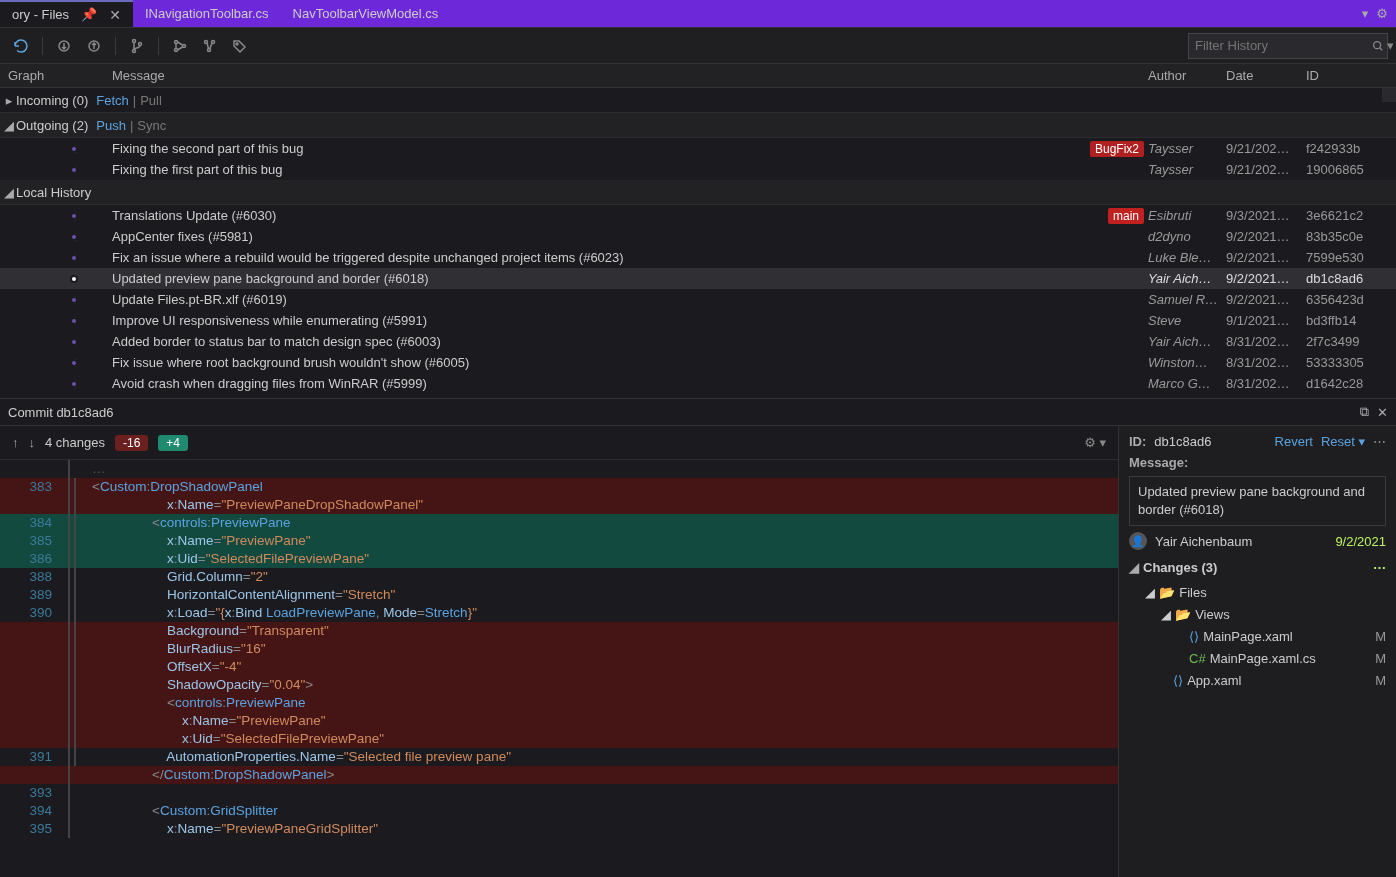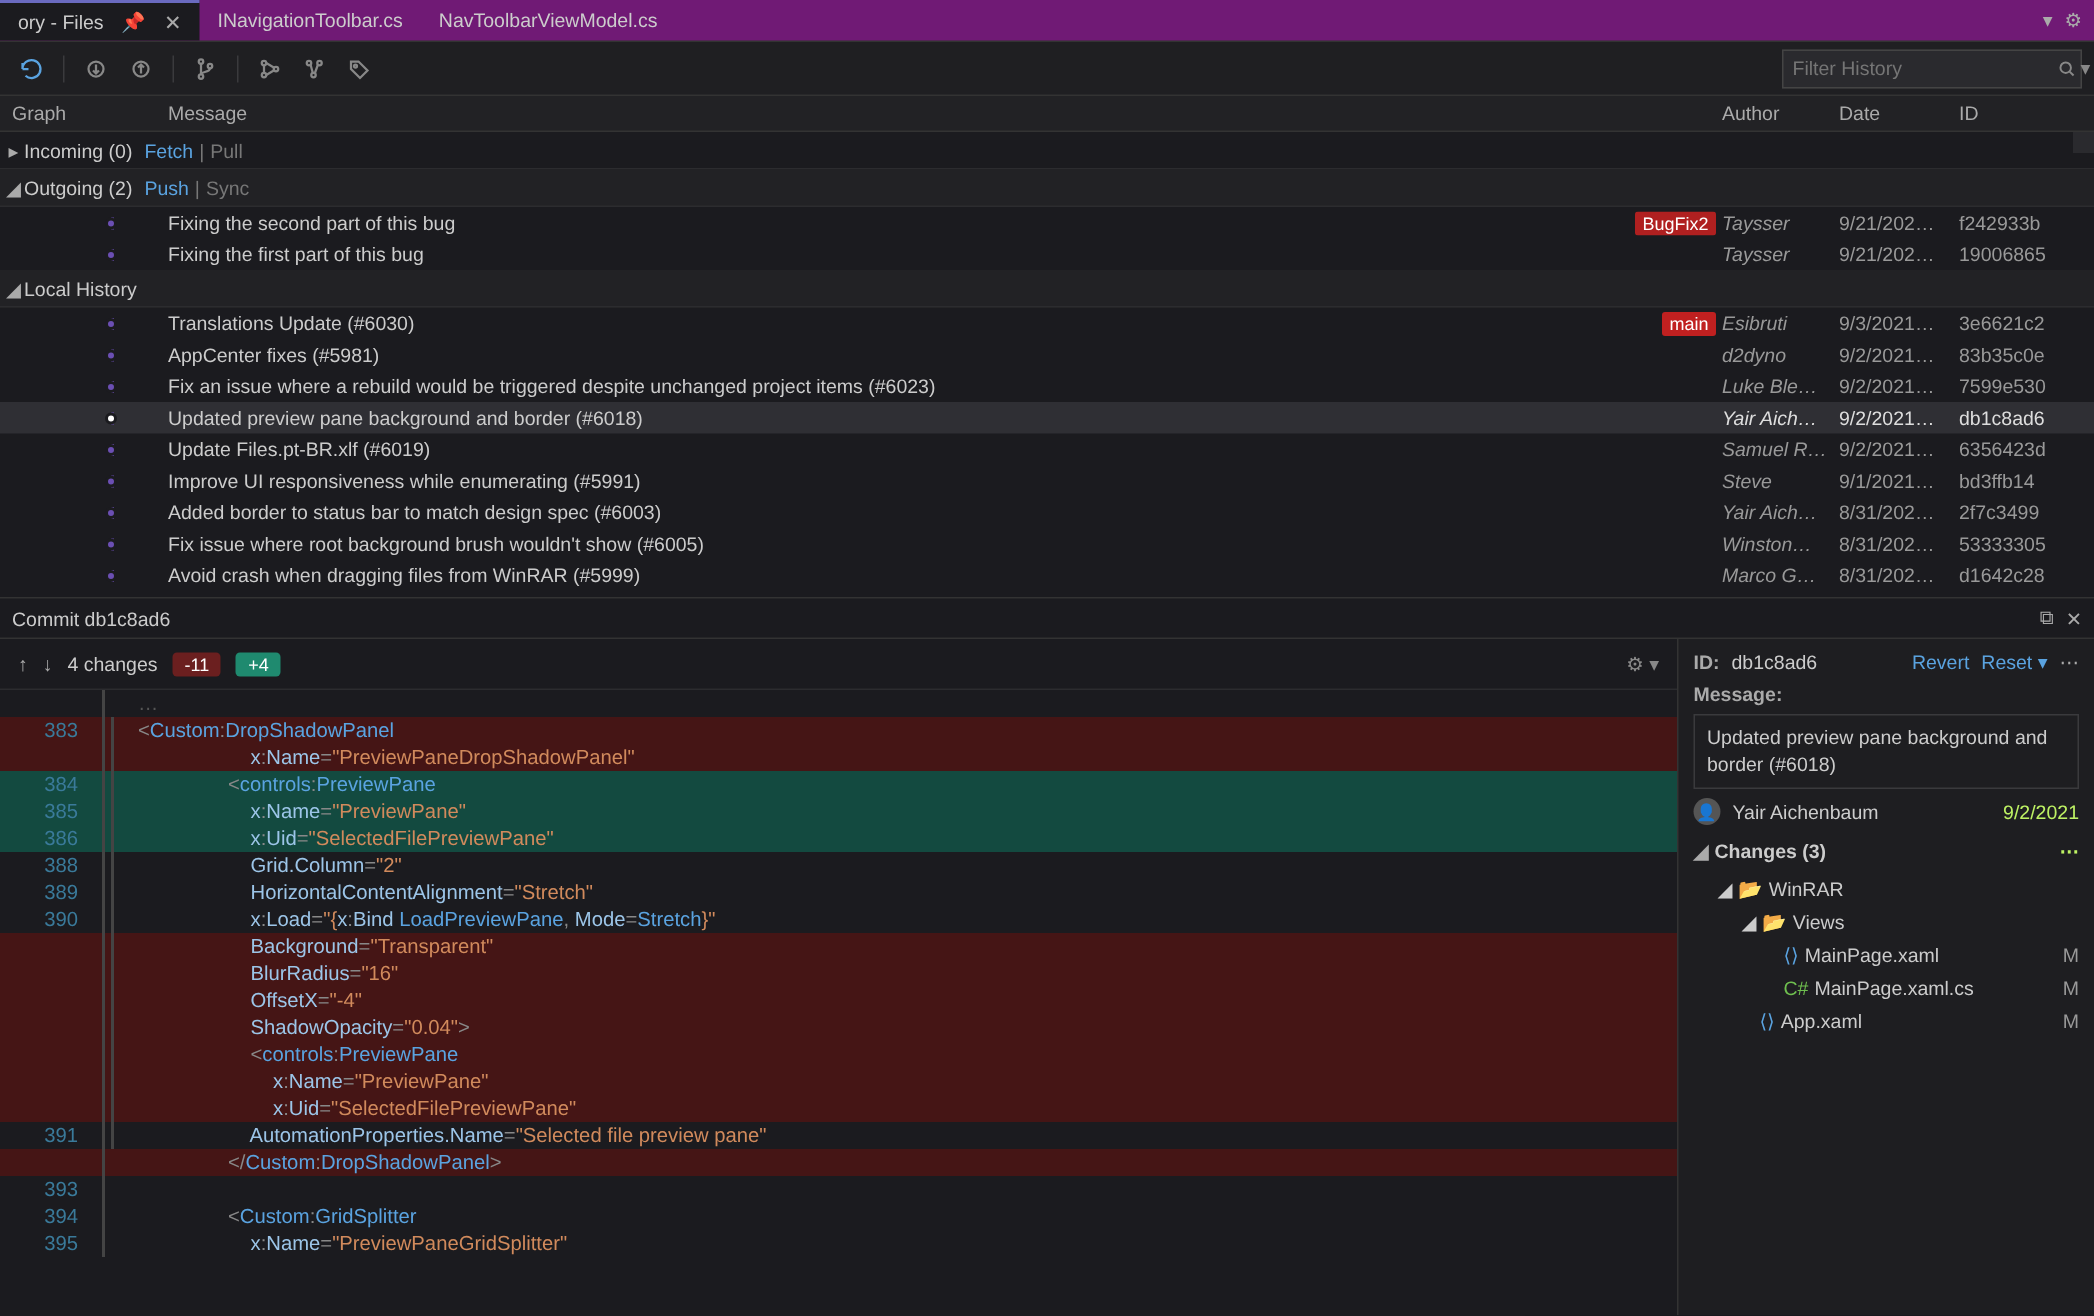--- a/index.html
+++ b/index.html
@@ -1,17 +1,17 @@
 <!DOCTYPE html>
 <html><head>
 <meta charset="utf-8">
 <style>
 *{box-sizing:border-box;margin:0;padding:0;font-family:"Segoe UI",Arial,sans-serif;}
 body{background:#1b1b1f;color:#ccc;font-size:13px;width:1396px;height:877px;overflow:hidden;display:flex;flex-direction:column;}
-.tabbar{display:flex;align-items:center;background:#701a75;height:28px;border-bottom:1px solid #333;}
+.tabbar{display:flex;align-items:center;background:#6d28d9;height:28px;border-bottom:1px solid #333;}
 .tab{display:flex;align-items:center;padding:0 12px;height:100%;color:#ccc;gap:6px;}
 .tab.active{background:#1b1b1f;border-top:2px solid #6a6abf;}
 .tab .close{color:#aaa;font-size:14px;}
 .pin{color:#aaa;margin:0 6px;}
 .tabbar-spacer{flex:1;}
 .tabbar-right{display:flex;align-items:center;gap:8px;padding:0 8px;color:#aaa;}
 .toolbar{display:flex;align-items:center;height:36px;background:#1f1f22;border-bottom:1px solid #333;padding:0 8px;gap:4px;}
 .tbtn{width:26px;height:26px;display:flex;align-items:center;justify-content:center;color:#888;border-radius:3px;}
 .tbtn svg{width:16px;height:16px;}
 .tsep{width:1px;height:18px;background:#3a3a3d;margin:0 4px;}
@@ -340,21 +340,21 @@
   <span class="icon">⧉</span>
   <span class="icon">✕</span>
 </div>
 
 <div class="diff-wrap">
   <div class="diff-left">
     <div class="diff-toolbar">
       <span class="upd">↑</span>
       <span class="upd">↓</span>
       <span>4 changes</span>
-      <span class="chip minus">-11</span>
+      <span class="chip minus">-16</span>
       <span class="chip plus">+4</span>
       <span class="gear">⚙ ▾</span>
     </div>
     <div class="code-area">
       <div class="code-line">
           <div class="gutter"></div>
           <div class="bar">
             <div class="g g1"></div>
           </div>
           <div class="code" style="color:#555">…</div>
@@ -539,21 +539,21 @@
     <div class="changes-hdr">
       <span style="color:#aaa;margin-right:4px">◢</span>
       <span>Changes (3)</span>
       <span class="more">⋯</span>
     </div>
     <div class="tree">
       <div class="tree-row">
           <span class="tree-indent" style="width:12px"></span>
           <span>◢</span>
           <span class="folder-icon">📂</span>
-          <span>WinRAR</span>
+          <span>Files</span>
         </div>
       <div class="tree-row">
           <span class="tree-indent" style="width:28px"></span>
           <span>◢</span>
           <span class="folder-icon">📂</span>
           <span>Views</span>
         </div>
       <div class="tree-row">
           <span class="tree-indent" style="width:56px"></span>
           <span class="file-icon">⟨⟩</span>

